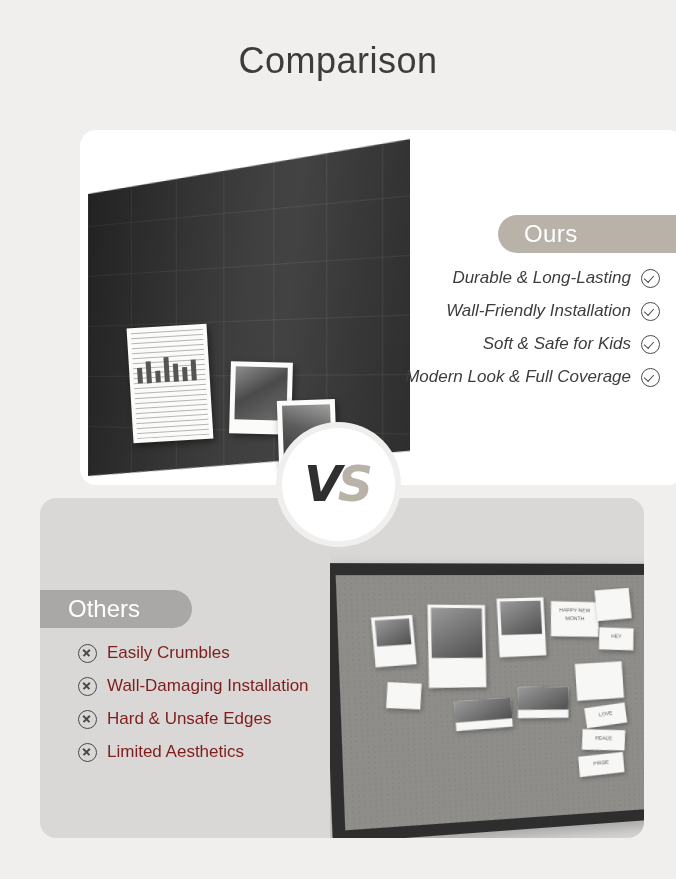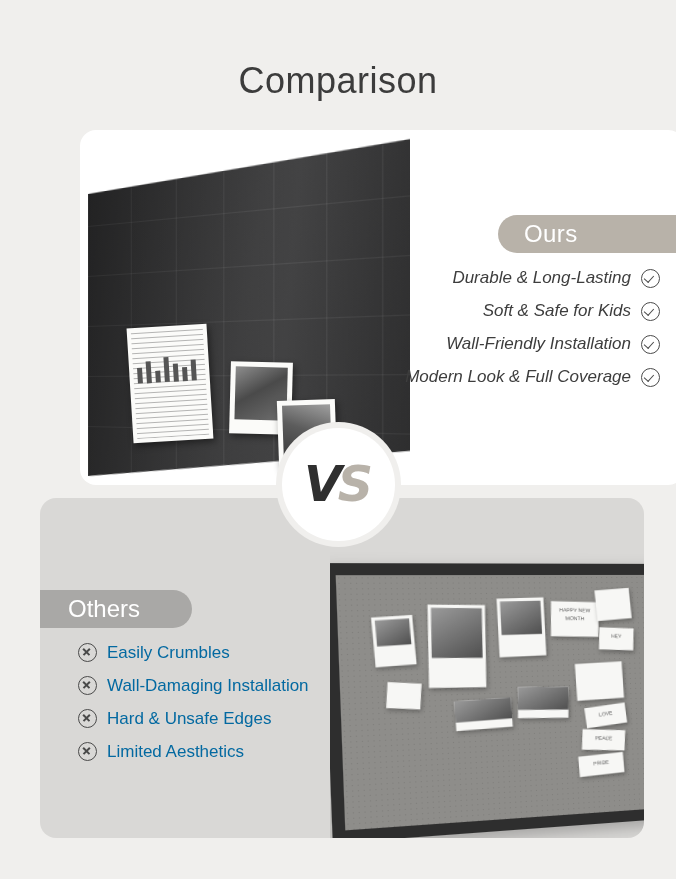--- a/index.html
+++ b/index.html
@@ -19,21 +19,21 @@
     width: 676px;
     height: 879px;
     box-sizing: border-box;
   }
   .title {
     text-align: center;
     font-size: 36px;
     font-weight: 400;
     letter-spacing: 0.5px;
     color: #3c3c3c;
-    padding-top: 60px;
+    padding-top: 40px;
     margin: 0;
   }
 
   
   .card-ours {
     position: absolute;
     left: 36px;
     top: 130px;
     width: 604px;
     height: 355px;
@@ -248,24 +248,25 @@
     font-size: 24px;
   }
   .others-list {
     position: absolute;
     left: 38px;
     top: 145px;
     width: 330px;
   }
   .others-list .row {
     display: flex;
+    align-items: center;
     gap: 10px;
     margin-bottom: 13px;
     font-size: 17px;
-    color: #0369a1;
+    color: #7f1d1d;
   }
   .xmark {
     width: 17px;
     height: 17px;
     border: 1.4px solid #4a4a4a;
     border-radius: 50%;
     position: relative;
     flex: none;
   }
   .xmark::before, .xmark::after {
@@ -373,25 +374,25 @@
     <div class="ours-badge">
       <span>Ours</span>
     </div>
 
     <div class="ours-list">
       <div class="row">
         <span>Durable &amp; Long-Lasting</span>
         <span class="check"></span>
       </div>
       <div class="row">
+        <span>Wall-Friendly Installation</span>
+        <span class="check"></span>
+      </div>
+      <div class="row">
         <span>Soft &amp; Safe for Kids</span>
-        <span class="check"></span>
-      </div>
-      <div class="row">
-        <span>Wall-Friendly Installation</span>
         <span class="check"></span>
       </div>
       <div class="row">
         <span>Modern Look &amp; Full Coverage</span>
         <span class="check"></span>
       </div>
     </div>
   </div>
 
   <div class="vs">

